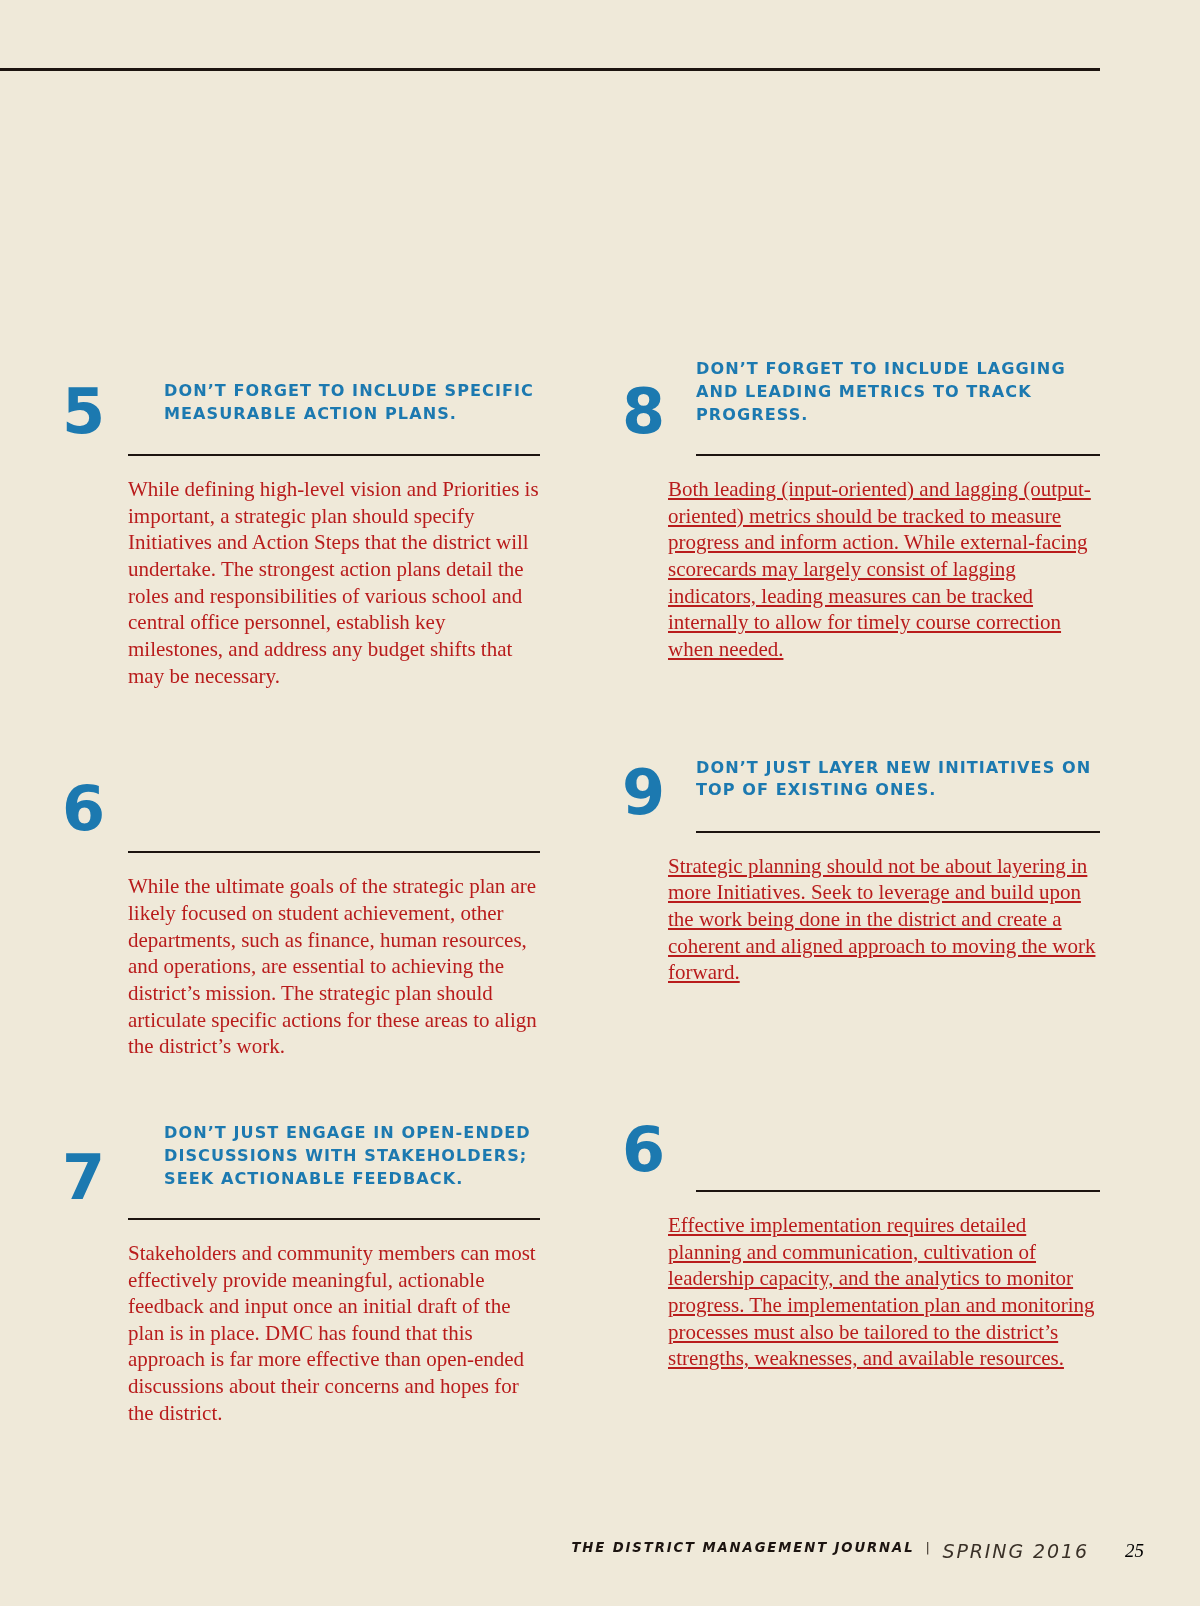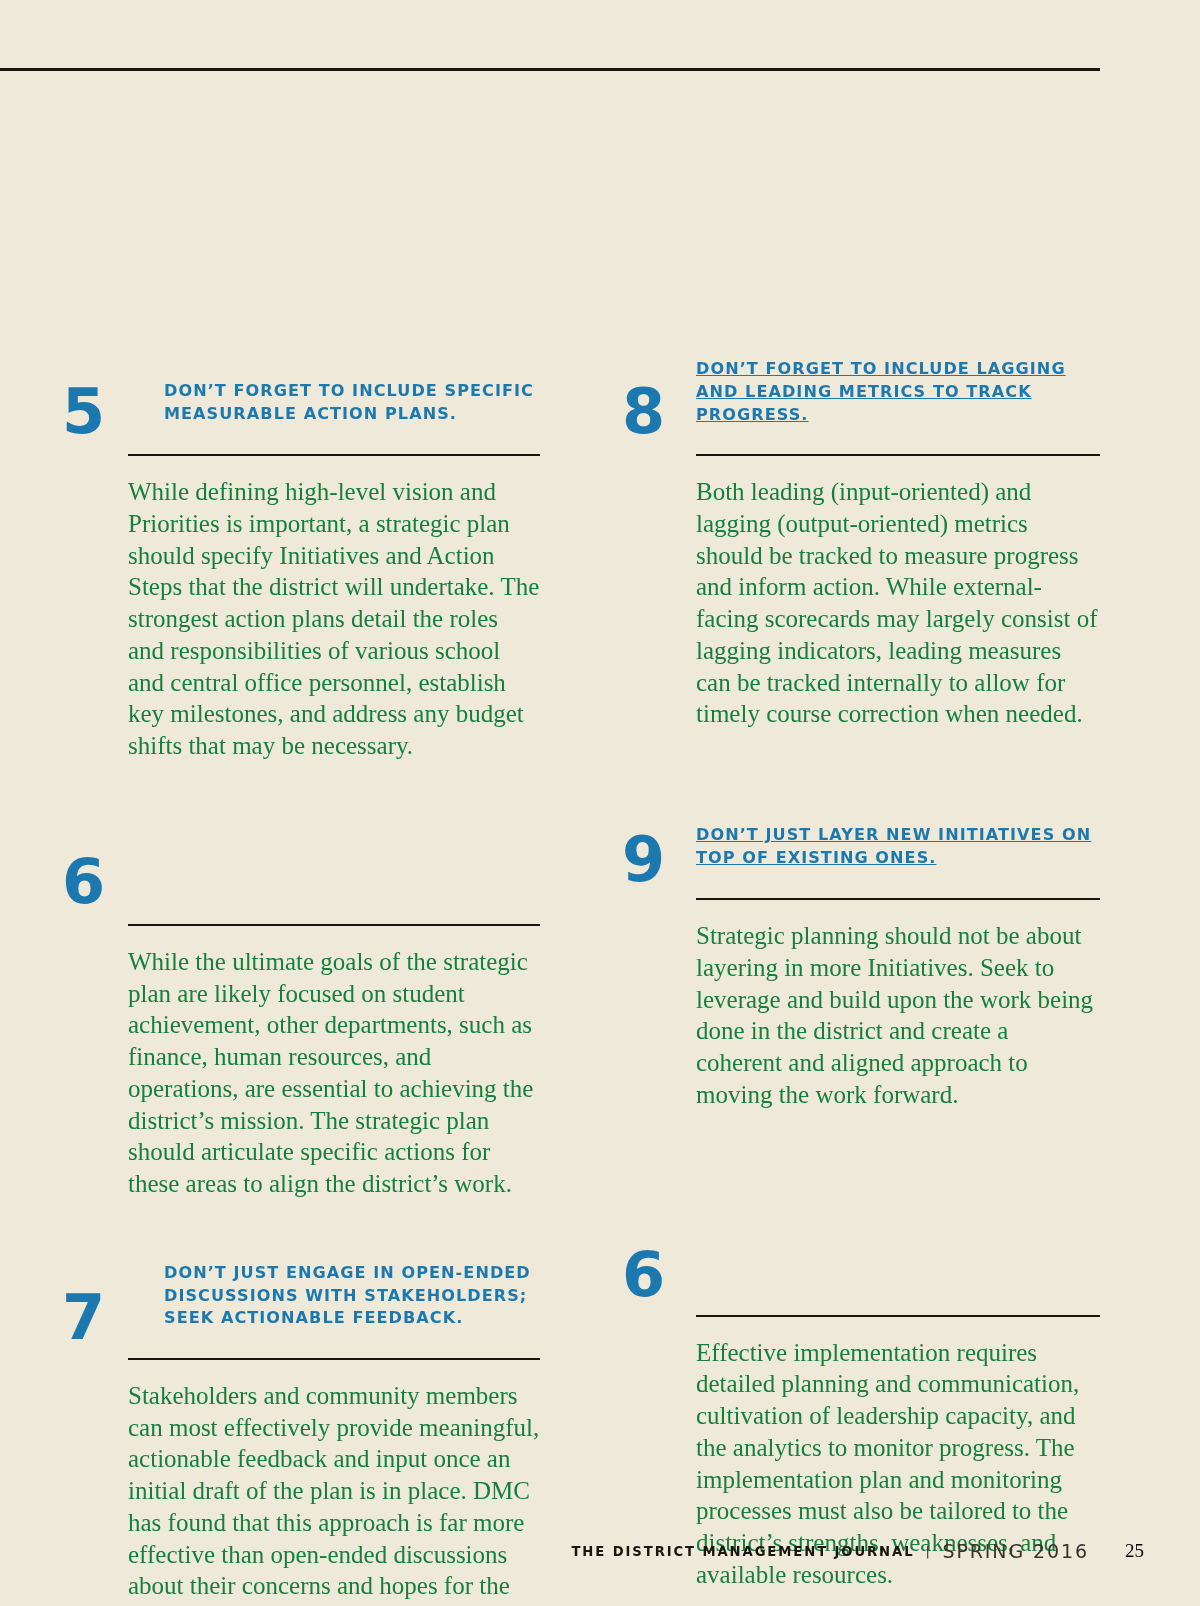--- a/index.html
+++ b/index.html
@@ -75,56 +75,57 @@
     margin-left: 102px;
     color: #1c79b0;
     font-family: "DejaVu Sans", sans-serif;
     font-weight: bold;
     font-size: 16.1px;
     line-height: 1.42;
     letter-spacing: 1.05px;
     text-transform: uppercase;
     padding-bottom: 7px;
   }
-  .col-right .tip-title { margin-left: 74px; text-decoration: underline; }
+  .col-right .tip-title { margin-left: 74px; }
   .col-right .tip-number.wide { font-size: 62px; }
 
   .tip-rule {
     margin-left: 66px;
     height: 2px;
     background: #1c1410;
     width: 412px;
   }
   .col-right .tip-rule { margin-left: 74px; width: 404px; }
 
   .tip-body {
     margin-left: 66px;
     margin-top: 20px;
     font-family: "Liberation Serif", serif;
-    font-size: 25px;
+    font-size: 21px;
     line-height: 1.27;
-    color: #15803d;
-  }
-  .col-right .tip-body { margin-left: 74px; }
+    color: #b91c1c;
+  }
+  .col-right .tip-body { margin-left: 46px; text-decoration: underline; }
 
   
   .footer {
     position: absolute;
     left: 0;
     top: 1540px;
     width: 1200px;
     height: 30px;
   }
   .footer-inner {
     position: absolute;
     right: 56px;
     top: 0;
     display: flex;
-    align-items: center;
+    align-items: flex-start;
     white-space: nowrap;
+    font-style: italic;
   }
   .footer-journal {
     font-family: "DejaVu Sans", sans-serif;
     font-weight: bold;
     font-size: 13.2px;
     letter-spacing: 1.9px;
     color: #1c1410;
     text-transform: uppercase;
   }
   .footer-sep {

